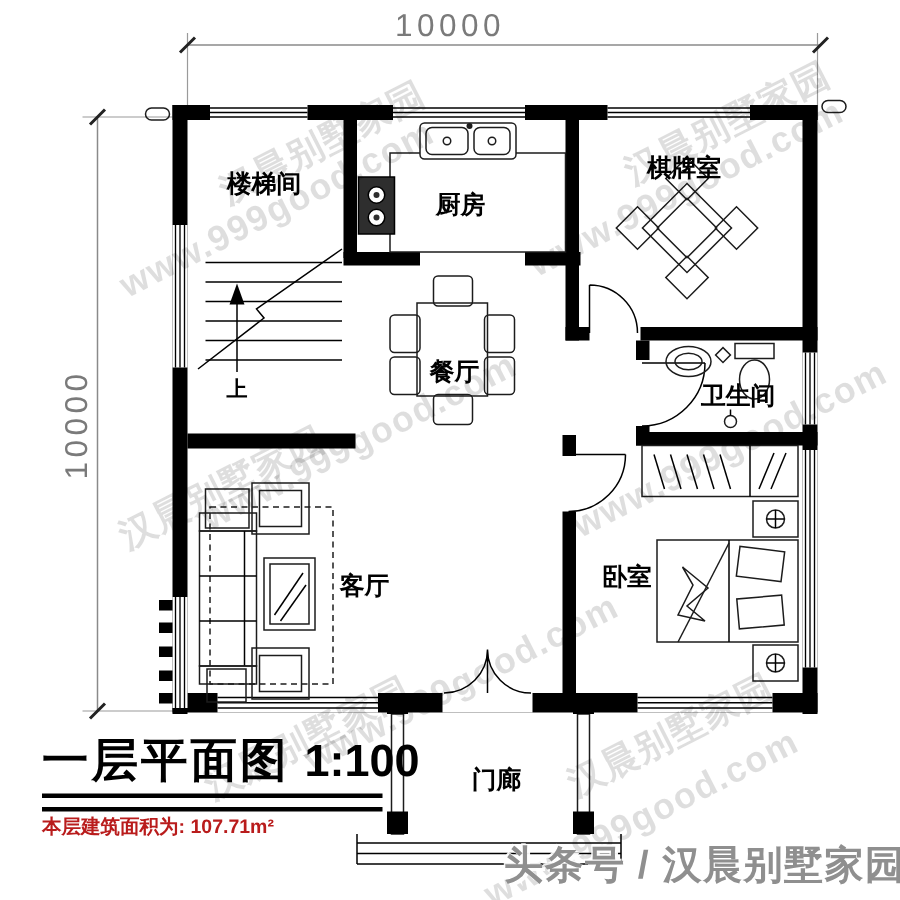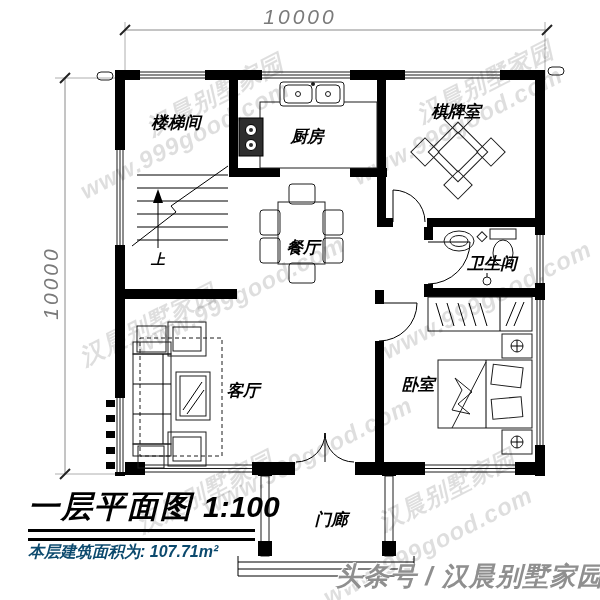--- a/index.html
+++ b/index.html
@@ -1,38 +1,38 @@
 <!DOCTYPE html>
 <html><head>
 <meta charset="utf-8">
 <style>
   html,body{margin:0;padding:0;background:#fff;}
   .stage{position:relative;width:600px;height:600px;background:#ffffff;overflow:hidden;
-         font-family:"Liberation Sans","DejaVu Sans",sans-serif;font-style:italic;}
+         font-family:"Liberation Sans","DejaVu Sans",sans-serif;}
   svg{position:absolute;left:0;top:0;}
   .wall{fill:#000;}
   .thin{stroke:#000;stroke-width:1;fill:none;}
   .glaze{stroke:#000;stroke-width:0.9;}
   .furn{stroke:#1c1c1c;stroke-width:1;fill:#fff;}
   .furnl{stroke:#1c1c1c;stroke-width:1;fill:none;}
   .dimline{stroke:#8a8a8a;stroke-width:1;}
   .extline{stroke:#9a9a9a;stroke-width:0.8;}
   .tick{stroke:#222;stroke-width:2;}
   .dimtext{fill:#7a7a7a;font-size:21px;letter-spacing:3px;font-weight:400;}
   .rlabel{fill:#000;font-size:16.5px;font-weight:bold;text-anchor:middle;}
   .uplabel{fill:#000;font-size:14px;font-weight:bold;text-anchor:middle;}
   .wm{position:absolute;white-space:nowrap;font-weight:bold;font-size:24px;
       color:rgba(0,0,0,0.13);letter-spacing:1px;
       transform:translate(-50%,-50%) rotate(-27deg);pointer-events:none;}
   .title-row{position:absolute;left:28px;top:486px;display:flex;align-items:baseline;color:#000;}
   .title-main{font-size:31px;font-weight:900;letter-spacing:2px;}
   .title-scale{font-size:30px;font-weight:bold;margin-left:10px;}
   .title-underline{position:absolute;left:28px;top:529px;width:227px;height:6px;
       border-top:3px solid #000;border-bottom:3px solid #000;}
-  .area-line{position:absolute;left:28px;font-size:16px;font-weight:bold;color:#0c4a6e;white-space:nowrap;}
+  .area-line{position:absolute;left:28px;font-size:13px;font-weight:bold;color:#b91c1c;white-space:nowrap;}
   .footer-wm{position:absolute;left:336px;top:559px;font-size:26px;font-weight:bold;
       color:#8f8f8f;letter-spacing:1px;white-space:nowrap;
       text-shadow:2px 2px 0 rgba(255,255,255,0.95),-1px -1px 0 rgba(255,255,255,0.9);}
 </style>
 </head>
 <body>
 
 <div class="stage">
 
   <svg width="600" height="600" viewBox="0 0 600 600">

